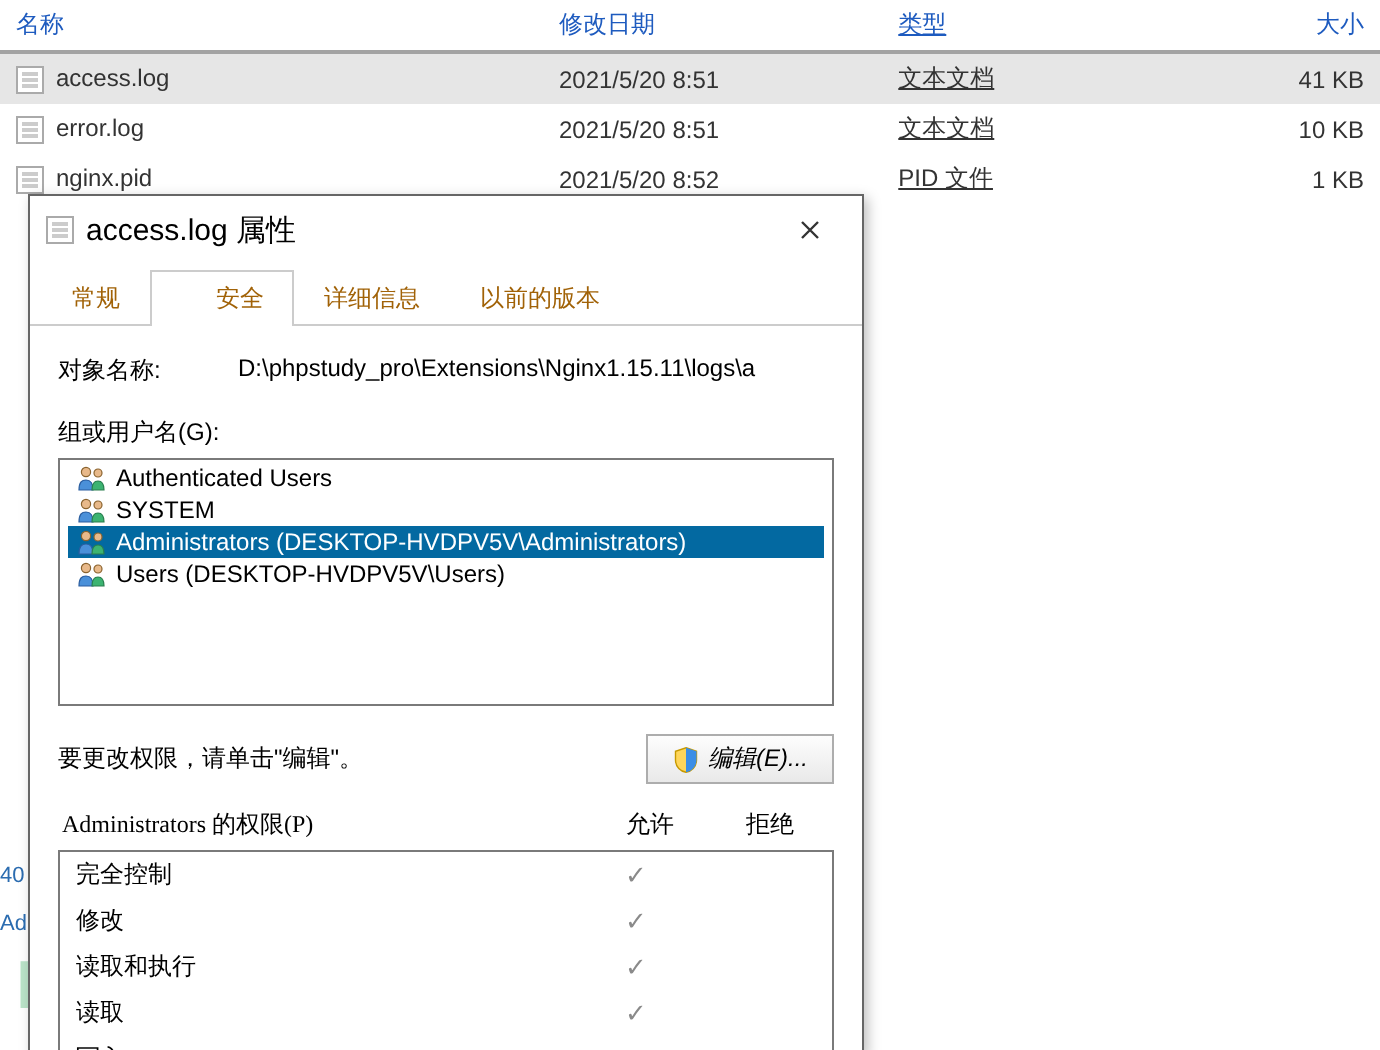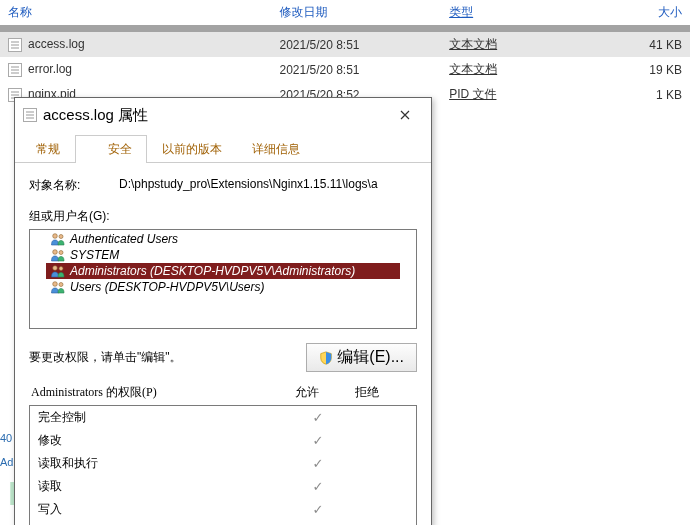--- a/index.html
+++ b/index.html
@@ -15,21 +15,21 @@
     
     .file-list {
       width: 100%;
       border-collapse: collapse;
     }
     .file-list th {
       text-align: left;
       font-weight: normal;
       color: #1e5bbf;
       padding: 4px 8px;
-      border-bottom: 7px solid #a3a3a3;
+      border-bottom: 2px solid #a3a3a3;
       font-size: 12px;
     }
     .file-list td {
       padding: 4px 8px;
       color: #333;
       font-size: 12px;
     }
     .file-list .col-name { width: 240px; }
     .file-list .col-date { width: 150px; }
     .file-list .col-type { width: 120px; text-decoration: underline; }
@@ -123,69 +123,69 @@
     .row-obj {
       display:flex;
       margin: 4px 0 14px 0;
     }
     .row-obj .lbl { width: 90px; }
     .row-obj .val { flex:1; white-space:nowrap; overflow:hidden; }
 
     .group-label { margin-bottom:4px; }
     .acl-box {
       border:1px solid #7a7a7a;
-      height: 100px;
+      height: 124px;
       overflow:auto;
-      padding:1px 16px;
-      font-style:italic;
+      padding:1px 4px;
     }
     .acl-item {
       display:flex;
       align-items:center;
       padding:1px 4px;
       font-size:12px;
       cursor:pointer;
     }
     .acl-item.selected {
-      background:#7f1d1d;
+      background:#0369a1;
       color:#fff;
     }
     .acl-icon {
       width:16px;height:14px;
       margin-right:4px;
       position:relative;
       display:inline-flex;
     }
     .acl-icon svg{width:16px;height:14px;}
 
     .edit-row {
       display:flex;
       align-items:center;
       margin:14px 0 12px 0;
     }
     .edit-row .txt{flex:1;}
     .btn {
       border:1px solid #adadad;
       background:linear-gradient(#fdfdfd,#e9e9e9);
       padding:3px 12px;
-      font-size:16px;
+      font-size:12px;
       cursor:pointer;
       display:inline-flex;
       align-items:center;
       gap:4px;
+      font-style:italic;
     }
     .shield{width:14px;height:14px;}
 
     .perm-head {
       display:flex;
       padding: 0 2px 4px 2px;
       font-family: Liberation Serif, serif;
     }
     .perm-head .ph-name{flex:1;}
-    .perm-head .ph-col{width:60px;text-align:left;}
+    .perm-head .ph-col{width:60px;text-align:center;}
 
     .perm-box{
       border:1px solid #7a7a7a;
       height: 140px;
       overflow:auto;
     }
     .perm-row{
       display:flex;
       align-items:center;
       padding:3px 8px;
@@ -232,21 +232,21 @@
       <tr class="selected">
     <td class="col-name"><span class="file-icon"></span><span>access.log</span></td>
     <td class="col-date">2021/5/20 8:51</td>
     <td class="col-type">文本文档</td>
     <td class="col-size">41 KB</td>
       </tr>
       <tr>
     <td class="col-name"><span class="file-icon"></span><span>error.log</span></td>
     <td class="col-date">2021/5/20 8:51</td>
     <td class="col-type">文本文档</td>
-    <td class="col-size">19 KB</td>
+    <td class="col-size">10 KB</td>
       </tr>
       <tr>
     <td class="col-name"><span class="file-icon"></span><span>nginx.pid</span></td>
     <td class="col-date">2021/5/20 8:52</td>
     <td class="col-type">PID 文件</td>
     <td class="col-size">1 KB</td>
       </tr>
     </tbody>
 </table>
 
@@ -264,22 +264,22 @@
     <span class="close-btn">
       <svg viewBox="0 0 10 10" width="10" height="10">
           <path d="M1 1 L9 9 M9 1 L1 9" stroke="#333" stroke-width="1.2"></path>
         </svg>
     </span>
   </div>
 
   <div class="tabs" id="tabs">
       <div class="tab">常规</div>
       <div class="tab active">安全</div>
+      <div class="tab">详细信息</div>
       <div class="tab">以前的版本</div>
-      <div class="tab">详细信息</div>
     </div>
 
   <div class="dialog-body">
     <div class="row-obj">
       <span class="lbl">对象名称:</span>
       <span class="val">D:\phpstudy_pro\Extensions\Nginx1.15.11\logs\a</span>
     </div>
 
     <div class="group-label">组或用户名(G):</div>
     <div class="acl-box" id="acl-box">

